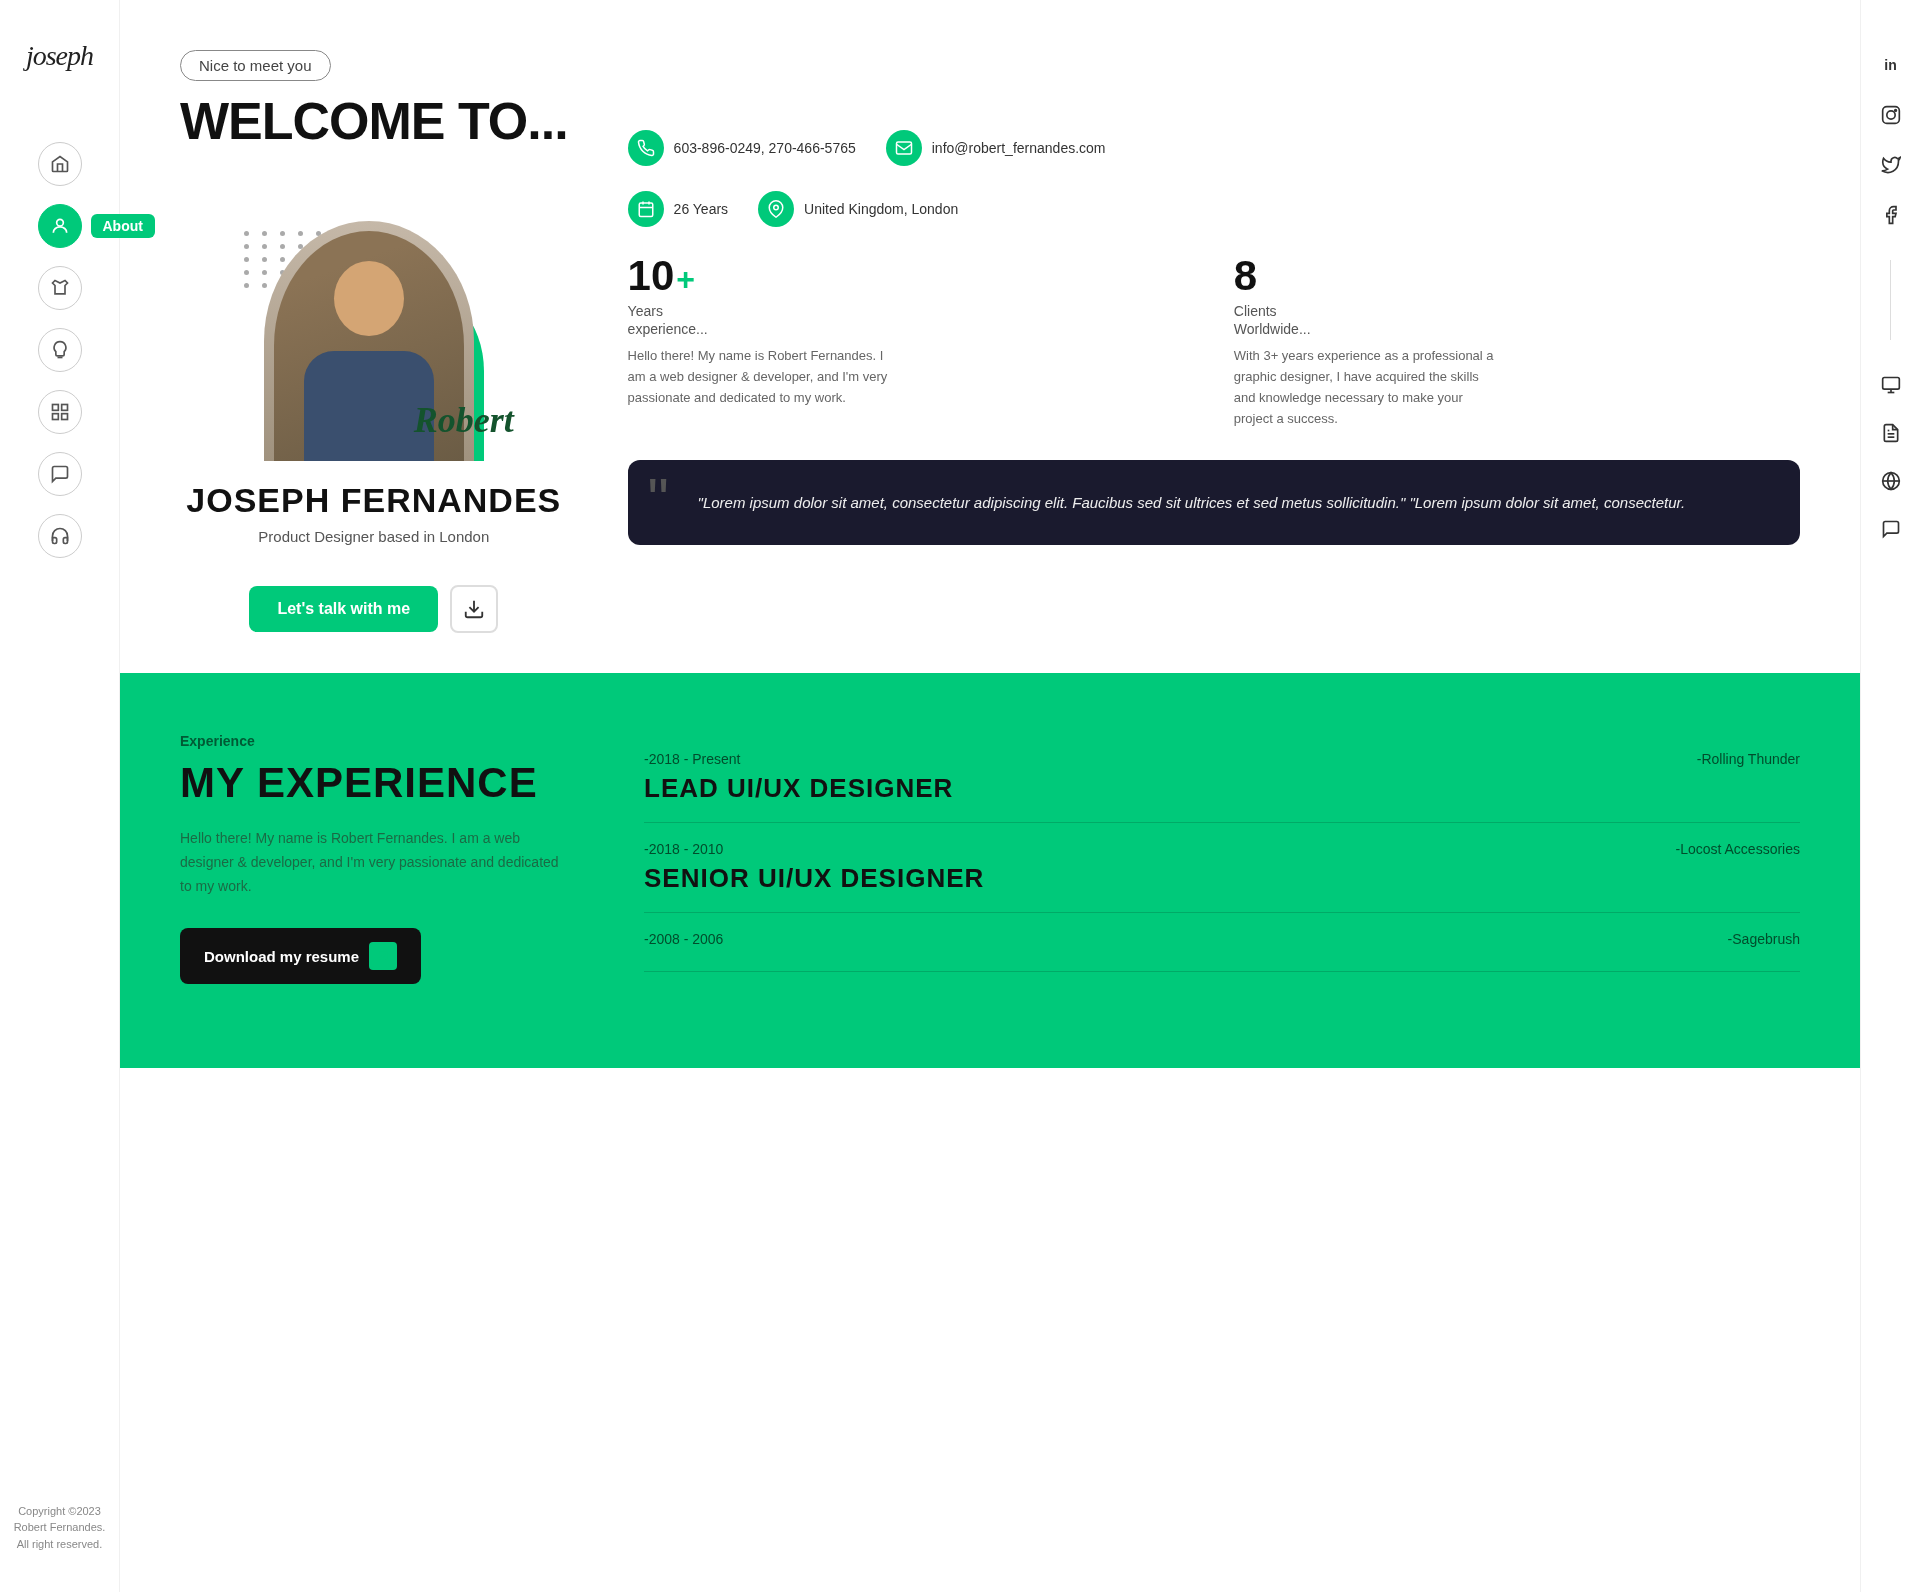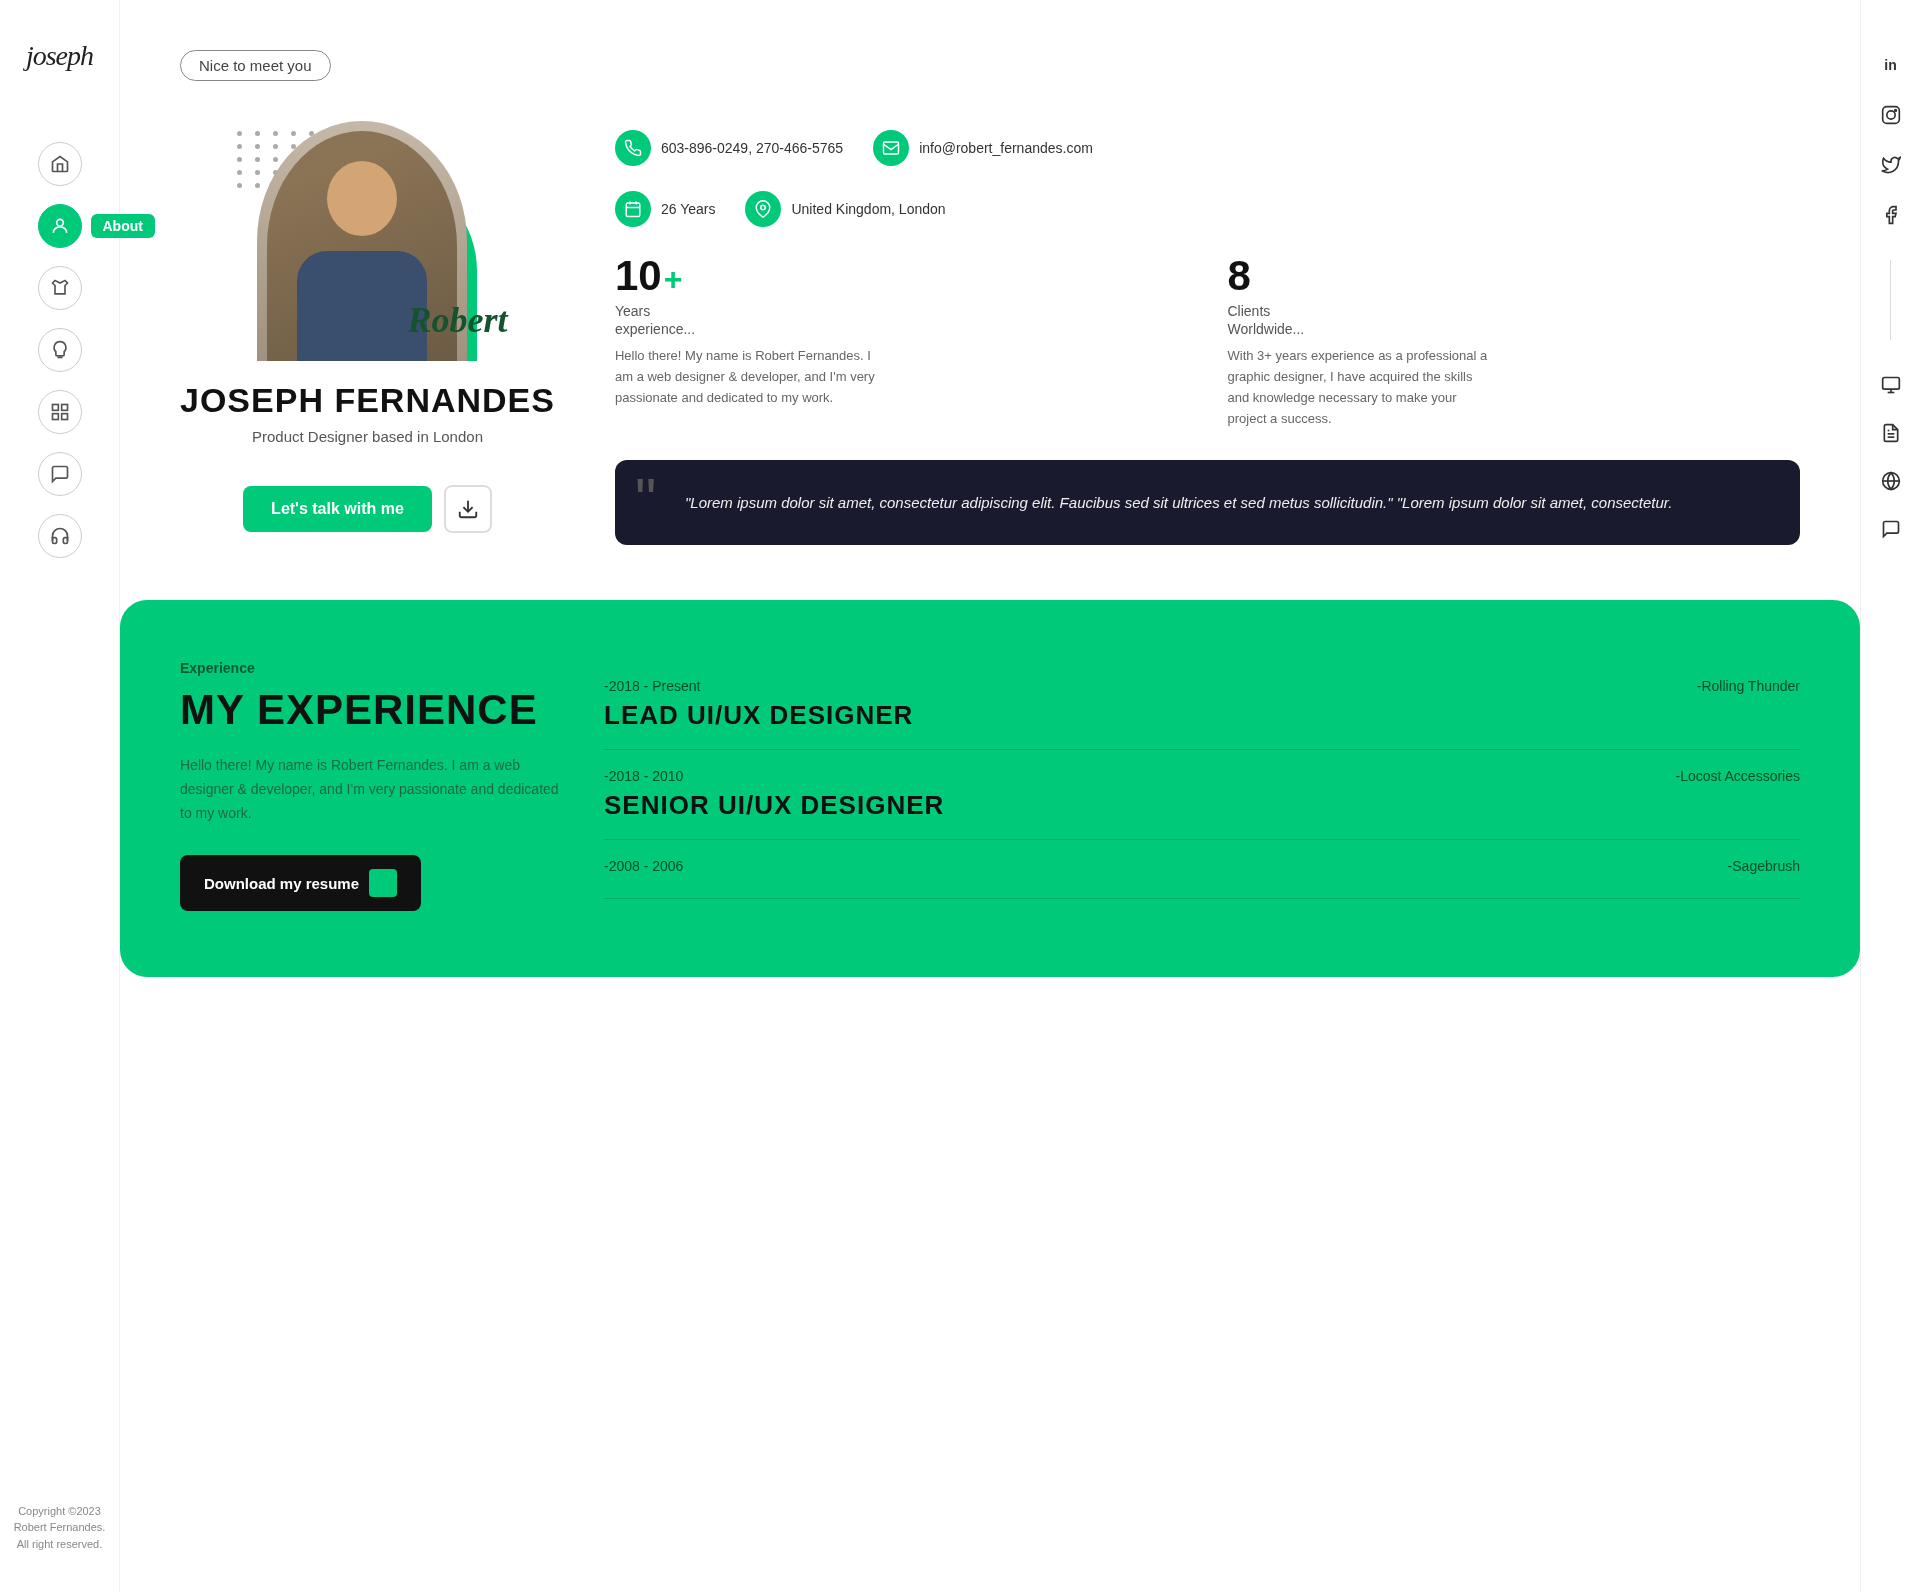--- a/index.html
+++ b/index.html
@@ -321,24 +321,23 @@
     .tool-icon {
       width: 30px; height: 30px;
       display: flex; align-items: center; justify-content: center;
       cursor: pointer;
     }
 
     
     .experience-section {
       background: #00c97a;
       margin: 0;
-      padding: 60px 60px 66px 60px;
-      display: flex;
-      gap: 44px;
-      border-radius: 27px;
+      padding: 60px 60px 84px 60px;
+      display: flex;
+      gap: 84px;
     }
     .exp-left {
       min-width: 320px;
       max-width: 380px;
     }
     .exp-tag {
       font-size: 14px;
       font-weight: 700;
       color: #005a35;
       margin-bottom: 10px;
@@ -466,20 +465,21 @@
 
     <div class="copyright">Copyright ©2023 Robert Fernandes. All right reserved.</div>
   </aside>
 
   <main class="main-content" style="margin-right:60px;">
 
     <section class="hero-section">
 
       <div class="hero-left">
         <span class="nice-to-meet">Nice to meet you</span>
+        <h1 class="welcome-title">WELCOME TO...</h1>
 
         <div class="profile-area">
           <div class="profile-img-container">
 
             <div class="profile-dots">
               <span></span>
                 <span></span>
                 <span></span>
                 <span></span>
                 <span></span>

